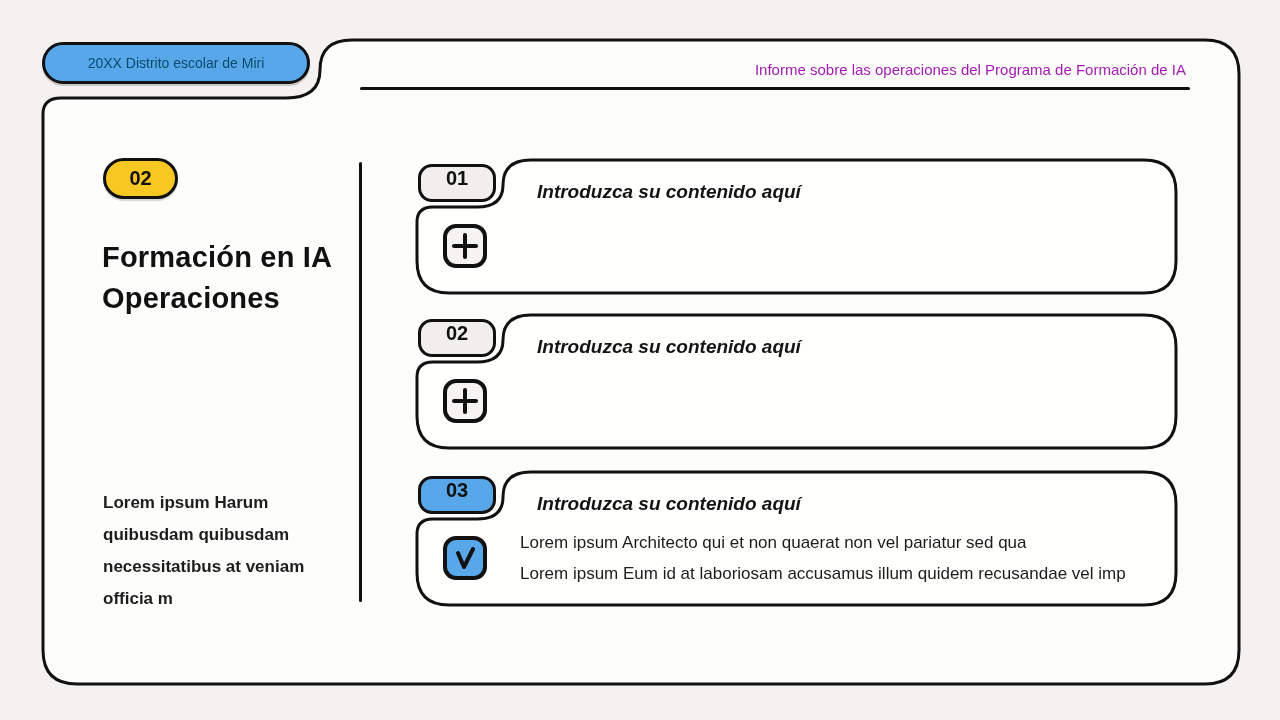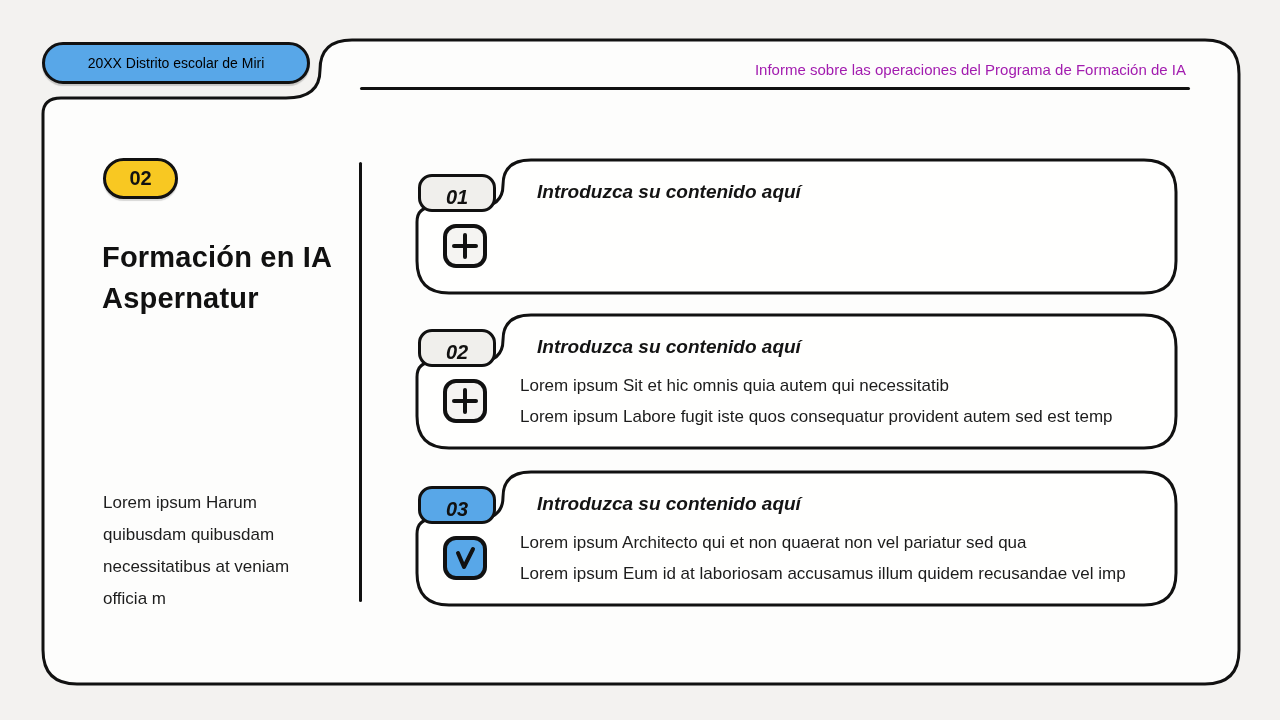--- a/index.html
+++ b/index.html
@@ -15,21 +15,21 @@
   
   #panel-svg{position:absolute;left:0;top:0;}
   #panel-svg path{fill:#fdfdfc;stroke:#111;stroke-width:3;}
 
   
   .top-pill{
     left:42px;top:42px;width:268px;height:42px;
     background:#58a7e8;border:3px solid #111;border-radius:24px;
     box-sizing:border-box;
     display:flex;align-items:center;justify-content:center;
-    font-size:14px;color:#000000;
+    font-size:14px;color:#0c4a6e;
     box-shadow:0 2px 1px rgba(0,0,0,.18);
   }
   .header-title{
     top:61px;right:94px;font-size:15px;color:#a21caf;white-space:nowrap;
   }
   .header-rule{
     left:360px;top:87px;width:830px;height:3px;background:#111;border-radius:2px;
   }
 
   
@@ -41,35 +41,35 @@
     font-size:20px;font-weight:700;color:#111;
     box-shadow:0 2px 1px rgba(0,0,0,.15);
   }
   .section-heading{
     left:102px;top:237px;width:270px;
     font-size:29px;font-weight:600;line-height:41px;color:#111;
     white-space:pre-line;letter-spacing:.2px;
   }
   .section-paragraph{
     left:103px;top:487px;width:240px;
-    font-size:17px;line-height:32px;color:#1d1d1d;white-space:pre-line;
+    font-size:17px;line-height:32px;color:#1d1d1d;white-space:pre-line;font-weight:bold;
   }
   .v-divider{
     left:359px;top:162px;width:3px;height:440px;background:#111;border-radius:2px;
   }
 
   
   .card{position:absolute;left:415px;width:764px;height:138px;}
   .card-svg path{fill:#fffffe;stroke:#111;stroke-width:3;}
   .card-badge{
-    position:absolute;left:3px;top:16px;width:78px;height:38px;
+    position:absolute;left:3px;top:6px;width:78px;height:38px;
     background:#f0efec;border:3px solid #111;border-radius:14px;
     box-sizing:border-box;
-    display:flex;align-items:flex-end;justify-content:center;
-    font-size:20px;font-weight:600;color:#111;font-style:italic;
+    display:flex;align-items:flex-start;justify-content:center;
+    font-size:20px;font-weight:600;color:#111;
   }
   .card-badge.accent{background:#58a7e8;}
   .card-title{
     position:absolute;left:122px;top:23px;
     font-size:19px;font-weight:700;color:#141414;white-space:nowrap;font-style:italic;
   }
   .card-icon{
     position:absolute;left:28px;top:66px;width:44px;height:44px;
     background:#f5f4f2;border:4px solid #111;border-radius:13px;
     box-sizing:border-box;
@@ -93,21 +93,21 @@
 <div class="abs top-pill">
   <span>20XX Distrito escolar de Miri</span>
 </div>
 <div class="abs header-title">Informe sobre las operaciones del Programa de Formación de IA</div>
 <div class="abs header-rule"></div>
 
 <div class="abs section-badge">
   <span>02</span>
 </div>
 <div class="abs section-heading">Formación en IA
-Aspernatur</div>
+Operaciones</div>
 <div class="abs section-paragraph">Lorem ipsum Harum
 quibusdam quibusdam
 necessitatibus at veniam
 officia m</div>
 <div class="abs v-divider"></div>
 
 <div class="card" style="top:158px;">
   <svg class="card-svg" width="764" height="138" viewBox="0 0 764 138">
     <path d="M 116,2 H 729 Q 761,2 761,34 V 103 Q 761,135 729,135 H 34 Q 2,135 2,103 V 64 Q 2,49 18,49 H 62 Q 88,49 88,27 Q 88,2 116,2 Z"></path>
   </svg>
@@ -130,22 +130,20 @@
   <div class="card-badge">
     <span>02</span>
   </div>
   <div class="card-title">Introduzca su contenido aquí</div>
   <div class="card-icon">
     <svg width="28" height="28" viewBox="0 0 28 28">
       <line x1="14" y1="3" x2="14" y2="25" stroke="#111" stroke-width="4" stroke-linecap="round"></line>
       <line x1="3" y1="14" x2="25" y2="14" stroke="#111" stroke-width="4" stroke-linecap="round"></line>
     </svg>
   </div>
-  <div class="card-line l1">Lorem ipsum Sit et hic omnis quia autem qui necessitatib</div>
-  <div class="card-line l2">Lorem ipsum Labore fugit iste quos consequatur provident autem sed est temp</div>
 </div>
 
 <div class="card" style="top:470px;">
   <svg class="card-svg" width="764" height="138" viewBox="0 0 764 138">
     <path d="M 116,2 H 729 Q 761,2 761,34 V 103 Q 761,135 729,135 H 34 Q 2,135 2,103 V 64 Q 2,49 18,49 H 62 Q 88,49 88,27 Q 88,2 116,2 Z"></path>
   </svg>
   <div class="card-badge accent">
     <span>03</span>
   </div>
   <div class="card-title">Introduzca su contenido aquí</div>

